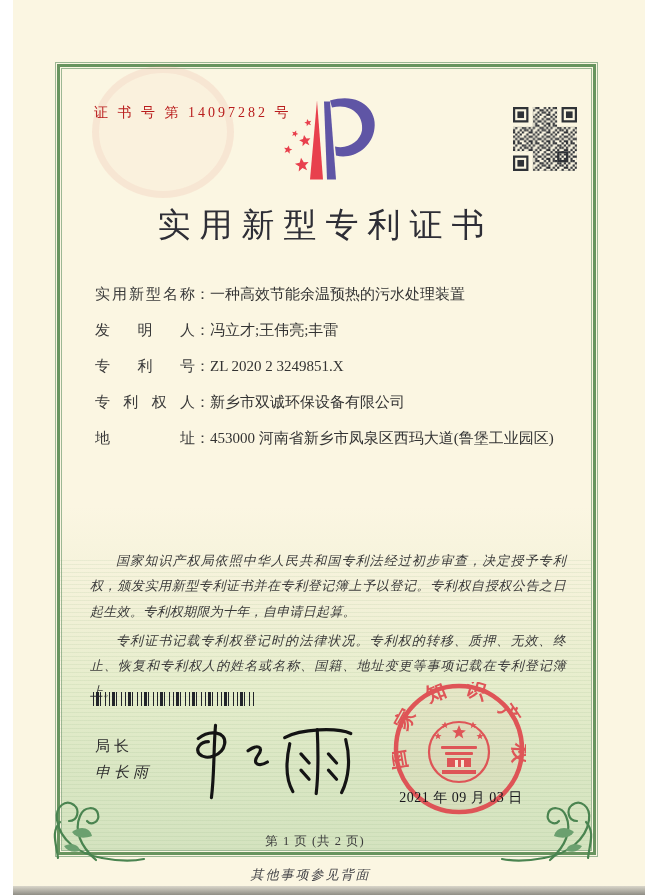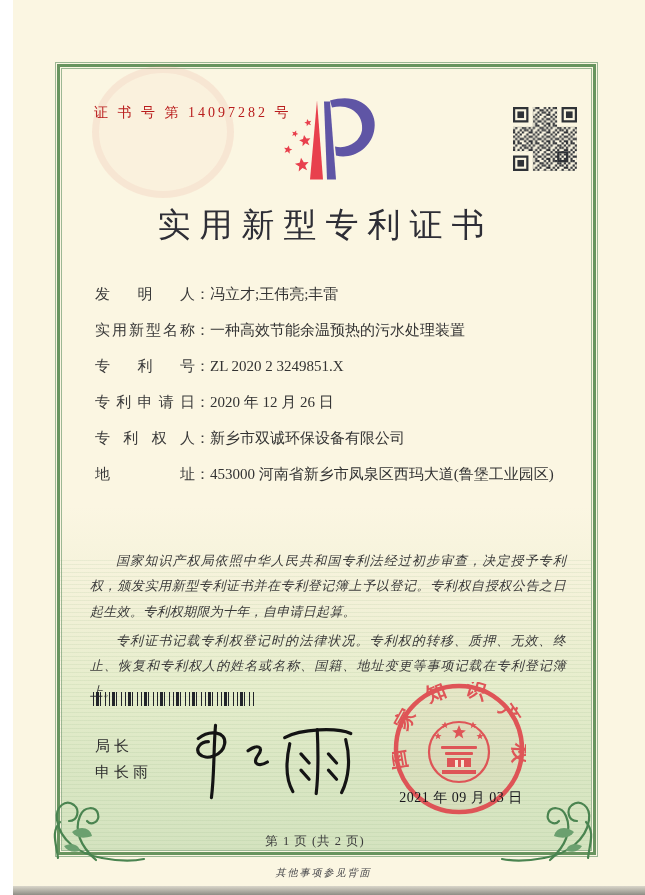--- a/index.html
+++ b/index.html
@@ -38,32 +38,32 @@
   .vfix{display:inline-block;width:150px;}
   .flabel2{letter-spacing:2px;color:#3a3a3a;}
   
   .paras{position:absolute;left:86px;top:544px;width:484px;font-size:13px;line-height:1.95;
     color:#3a3a3a;text-align:justify;letter-spacing:0.3px;font-style:italic;}
   .paras p{margin:4px;text-indent:2em;font-style:italic;}
   
   .barcode{position:absolute;left:93px;top:692px;width:162px;height:14px;
     background:repeating-linear-gradient(90deg,#22242a 0 1.5px,rgba(0,0,0,0) 1.5px 3px,#22242a 3px 6px,rgba(0,0,0,0) 6px 7.5px,#22242a 7.5px 8.5px,rgba(0,0,0,0) 8.5px 12px,#22242a 12px 13px,rgba(0,0,0,0) 13px 16px);}
   .signer-title{position:absolute;left:95px;top:737px;font-size:15px;letter-spacing:4px;color:#2e2e2e;}
-  .signer-name{position:absolute;left:95px;top:763px;font-size:15px;letter-spacing:4px;color:#2e2e2e;}
+  .signer-name{position:absolute;left:95px;top:763px;font-size:15px;letter-spacing:4px;color:#2e2e2e;font-style:italic;}
   .signature{position:absolute;left:185px;top:720px;width:178px;height:82px;}
   .seal{position:absolute;left:392px;top:682px;width:134px;height:134px;opacity:0.93;}
   .seal-date{position:absolute;left:396px;top:789px;width:130px;text-align:center;
     font-size:14px;color:#17171c;letter-spacing:0.5px;white-space:nowrap;}
   .flourish{position:absolute;width:102px;height:94px;}
   .flourish.fl-left{left:44px;top:770px;}
   .flourish.fl-right{left:500px;top:770px;transform:scaleX(-1);}
   .page-number{position:absolute;left:55px;top:833px;width:520px;text-align:center;
     font-size:12.5px;letter-spacing:1px;color:#3b3b3b;}
-  .back-note{position:absolute;left:53px;top:866px;width:541px;text-align:center;
-    font-size:10px;letter-spacing:2px;color:#46464a;font-style:italic;}
+  .back-note{position:absolute;left:40px;top:866px;width:541px;text-align:center;
+    font-size:13px;letter-spacing:2px;color:#46464a;font-style:italic;}
 </style>
 </head>
 <body>
 
 <div>
   <div class="scan-edge-left"></div>
   <div class="paper"></div>
   <div class="scan-edge-bottom"></div>
 
   <div class="frame">
@@ -140,30 +140,27 @@
       <path d="M0,22 h7 v7 h-7 Z M1,23 v5 h5 v-5 Z"></path>
         <rect x="2" y="24" width="3" height="3"></rect>
       <path d="M20,20 h5 v5 h-5 Z M21,21 v3 h3 v-3 Z"></path>
     </g>
   </svg>
 
   <div class="title">实用新型专利证书</div>
 
   <div class="fields">
     <div class="row">
+      <span class="flabel">实用新型名称</span><span class="colon">：</span><span class="fvalue">一种高效节能余温预热的污水处理装置</span>
+    </div>
+    <div class="row">
       <span class="flabel">发明人</span><span class="colon">：</span><span class="fvalue">冯立才;王伟亮;丰雷</span>
     </div>
     <div class="row">
-      <span class="flabel">实用新型名称</span><span class="colon">：</span><span class="fvalue">一种高效节能余温预热的污水处理装置</span>
-    </div>
-    <div class="row">
       <span class="flabel">专利号</span><span class="colon">：</span><span class="fvalue">ZL 2020 2 3249851.X</span>
-    </div>
-    <div class="row">
-      <span class="flabel">专利申请日</span><span class="colon">：</span><span class="fvalue">2020 年 12 月 26 日</span>
     </div>
     <div class="row">
       <span class="flabel">专利权人</span><span class="colon">：</span><span class="fvalue">新乡市双诚环保设备有限公司</span>
     </div>
     <div class="row">
       <span class="flabel">地址</span><span class="colon">：</span><span class="fvalue">453000 河南省新乡市凤泉区西玛大道(鲁堡工业园区)</span>
     </div>
   </div>
 
   <div class="paras">

